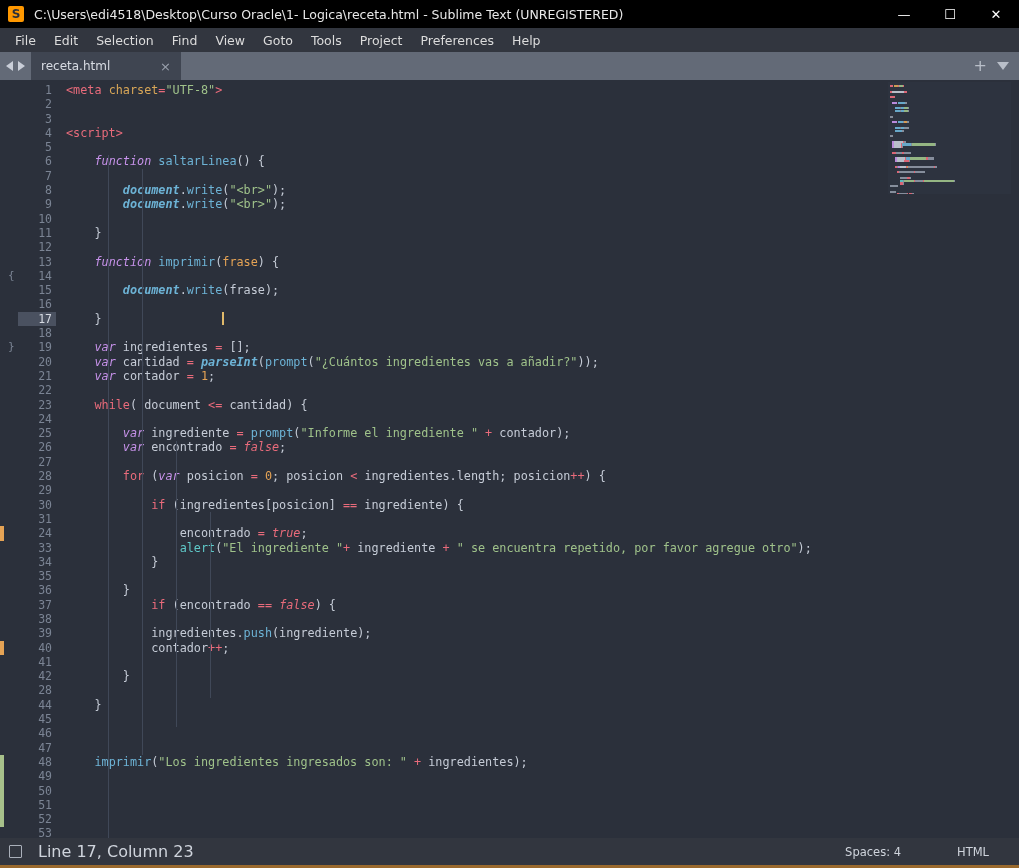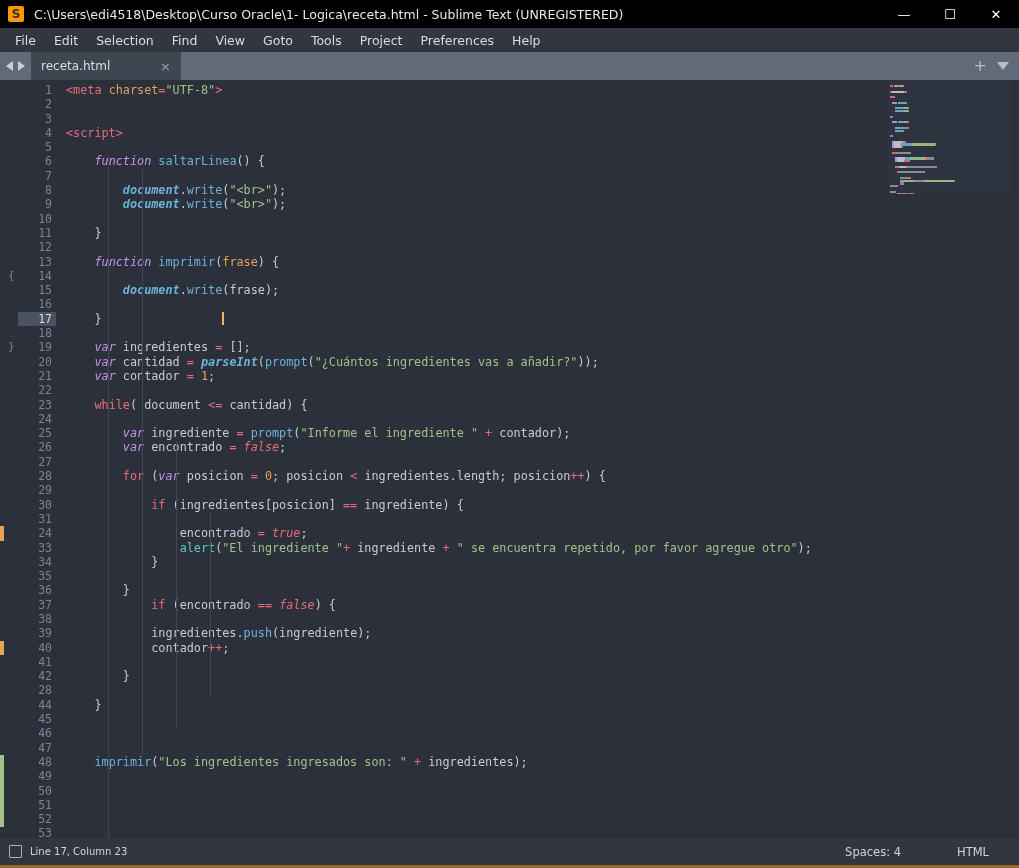--- a/index.html
+++ b/index.html
@@ -146,21 +146,21 @@
   #statusbar {
     position: absolute; bottom: 0; left: 0;
     width: 1019px; height: 30px; background: #32363f;
     display: flex; align-items: center;
     border-bottom: 3px solid #9a6a2e;
   }
   #sb-toggle {
     width: 13px; height: 13px; margin-left: 9px;
     border: 1.6px solid #aab0ba; border-radius: 1px;
   }
-  #sb-pos { margin-left: 8px; color: #cfd4dc; font-size: 10px; }
+  #sb-pos { margin-left: 16px; color: #cfd4dc; font-size: 16px; }
   #sb-right { margin-left: auto; display: flex; gap: 56px; padding-right: 30px; }
   #sb-right span { color: #cfd4dc; font-size: 11.5px; }
 </style>
 </head>
 <body>
 
 <div id="titlebar">
   <div id="app-icon"></div>
   <div id="title-text">C:\Users\edi4518\Desktop\Curso Oracle\1- Logica\receta.html - Sublime Text (UNREGISTERED)</div>
   <div id="win-controls">

